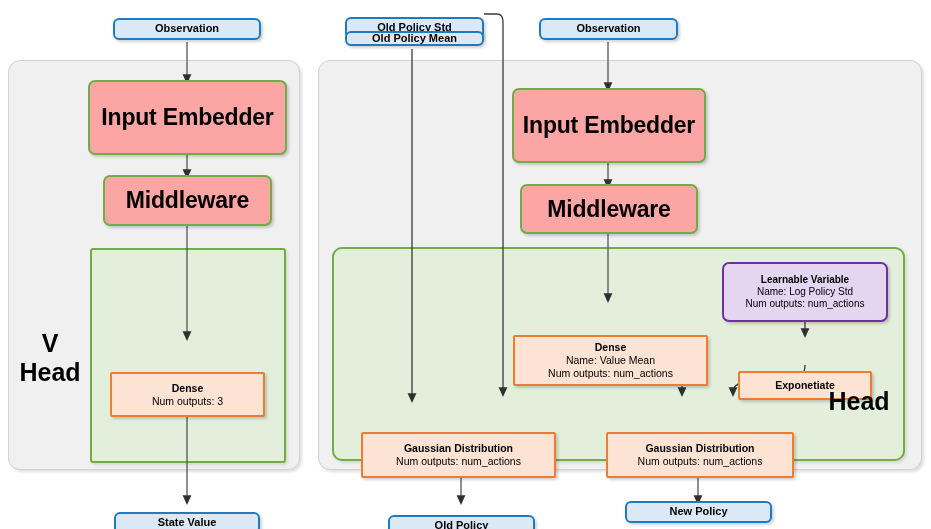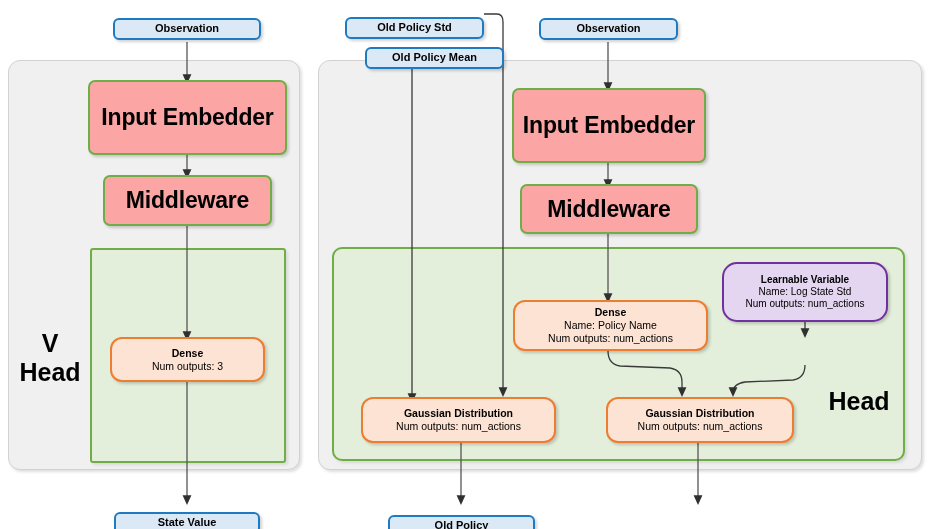--- a/index.html
+++ b/index.html
@@ -68,32 +68,33 @@
     box-shadow: 2px 2px 3px rgba(0,0,0,0.18);
     font-size: 23px;
     font-weight: bold;
     letter-spacing: -0.2px;
   }
 
   
   .op {
     background: #fce3d4;
     border: 2px solid #ed7d31;
-    border-radius: 12px;
+    border-radius: 2px;
     box-shadow: 2px 2px 3px rgba(0,0,0,0.18);
     font-size: 10.5px;
+    margin-top: 35px;
   }
   .op .t1 { font-weight: bold; }
   .op .t2, .op .t3 { font-weight: normal; }
 
   
   .var {
     background: #e4d5f0;
     border: 2px solid #7030a0;
-    border-radius: 15px;
+    border-radius: 7px;
     box-shadow: 2px 2px 3px rgba(0,0,0,0.18);
     font-size: 10px;
   }
   .var .t1 { font-weight: bold; }
 
   
   .headcap {
     position: absolute;
     font-size: 25px;
     font-weight: bold;
@@ -176,61 +177,67 @@
   </div>
 
   <div class="node io" style="left:114px; top:512px; width:146px; height:22px;">
     <span>State Value</span>
   </div>
 
   <div class="node io" style="left:345px; top:17px; width:139px; height:22px;">
     <span>Old Policy Std</span>
   </div>
 
-  <div class="node io" style="left:345px; top:47px; width:139px; height:22px;margin-left:20px;">
+  <div class="node io" style="left:345px; top:31px; width:139px; height:15px;">
     <span>Old Policy Mean</span>
   </div>
 
   <div class="node io" style="left:539px; top:18px; width:139px; height:22px;">
     <span>Observation</span>
   </div>
 
   <div class="node module" style="left:512px; top:88px; width:194px; height:75px;">
     <span>Input Embedder</span>
   </div>
 
   <div class="node module" style="left:520px; top:184px; width:178px; height:50px;">
     <span>Middleware</span>
   </div>
 
   <div class="node op" style="left:513px; top:300px; width:195px; height:51px;">
     <span class="t1">Dense</span>
-    <span class="t2">Name: Policy Name</span>
+    <span class="t2">Name: Value Mean</span>
     <span class="t3">Num outputs: num_actions</span>
   </div>
 
   <div class="node var" style="left:722px; top:262px; width:166px; height:60px;">
     <span class="t1">Learnable Variable</span>
-    <span class="t2">Name: Log State Std</span>
+    <span class="t2">Name: Log Policy Std</span>
     <span class="t3">Num outputs: num_actions</span>
   </div>
 
+  <div class="node op" style="left:738px; top:336px; width:134px; height:29px;">
+    <span class="t1">Exponetiate</span>
+  </div>
 
   <div class="node op" style="left:361px; top:397px; width:195px; height:46px;">
     <span class="t1">Gaussian Distribution</span>
     <span class="t2">Num outputs: num_actions</span>
   </div>
 
   <div class="node op" style="left:606px; top:397px; width:188px; height:46px;">
     <span class="t1">Gaussian Distribution</span>
     <span class="t2">Num outputs: num_actions</span>
   </div>
 
   <div class="headcap" style="left:820px; top:387px; width:78px;">
     <div>Head</div>
   </div>
 
   <div class="node io" style="left:388px; top:515px; width:147px; height:22px;">
     <span>Old Policy</span>
   </div>
 
+  <div class="node io" style="left:625px; top:501px; width:147px; height:22px;">
+    <span>New Policy</span>
+  </div>
 
 </div>
 
 </body></html>

